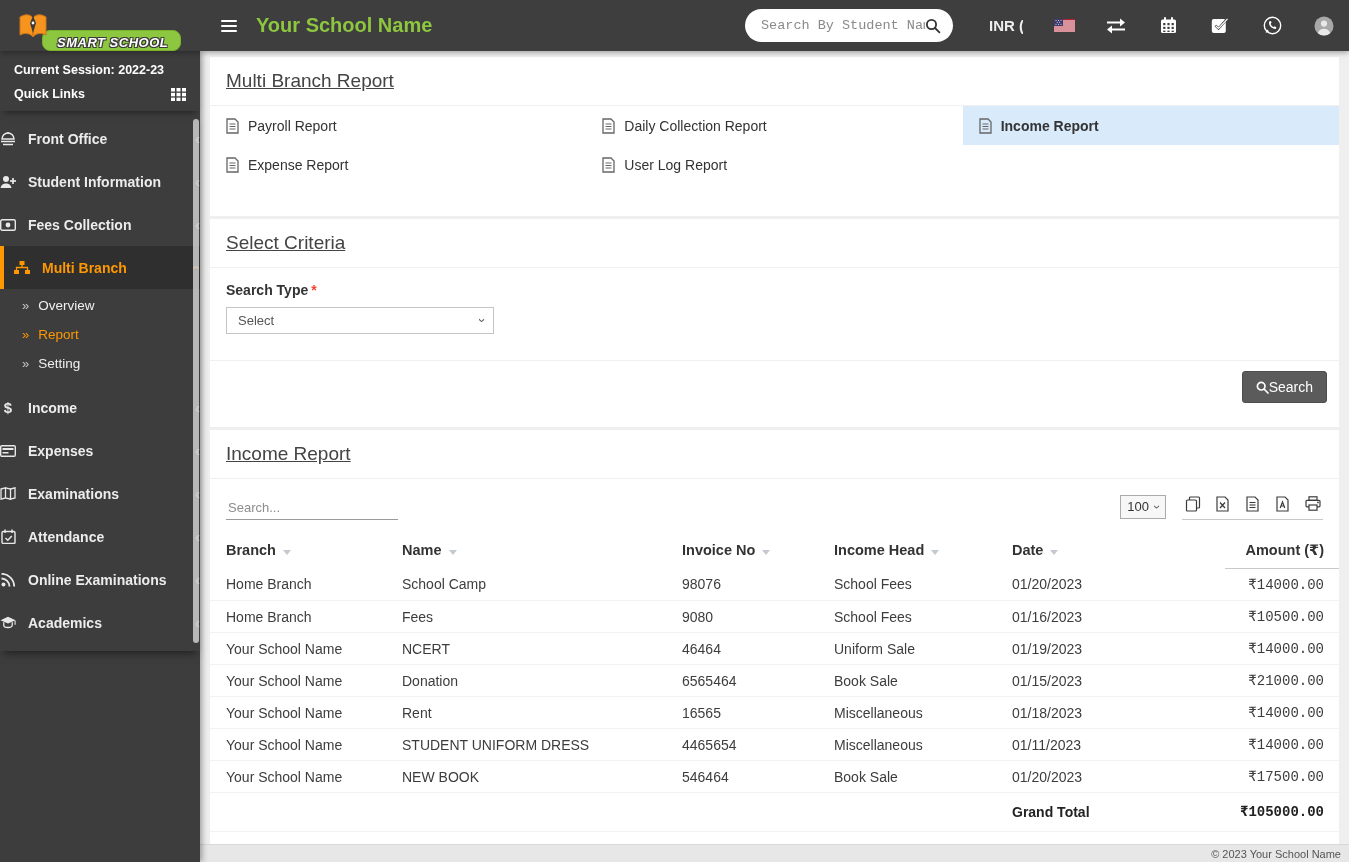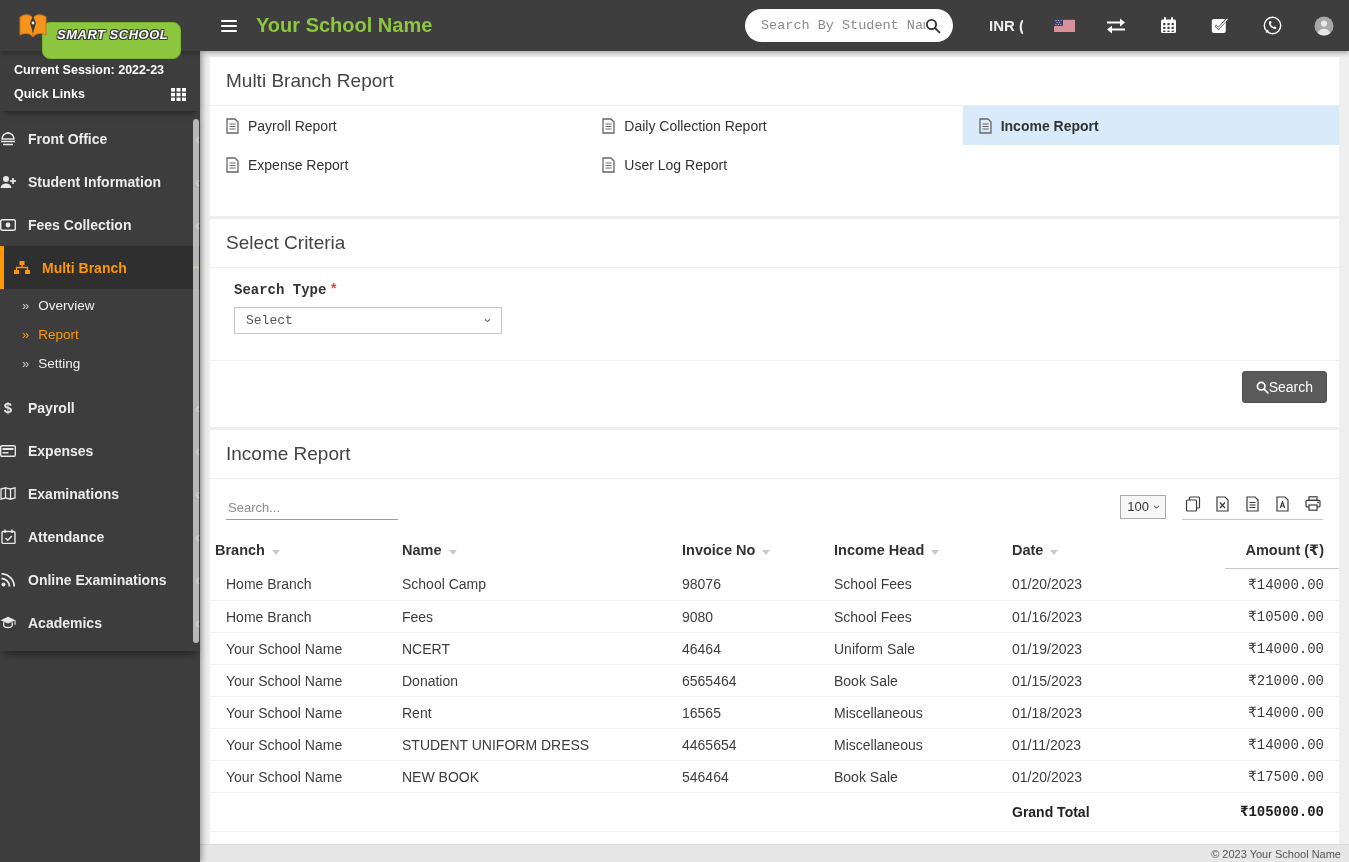--- a/index.html
+++ b/index.html
@@ -5,21 +5,21 @@
   * { margin:0; padding:0; box-sizing:border-box; }
   html,body { width:1349px; height:862px; overflow:hidden; background:#efefef;
     font-family:"Liberation Sans","DejaVu Sans",sans-serif; }
 
   
   .navbar { position:fixed; top:0; left:0; right:0; height:51px; background:#3e3e3e;
     display:flex; align-items:center; z-index:20; box-shadow:0 2px 5px rgba(0,0,0,.3); }
   .logo-box { width:200px; height:51px; display:flex; align-items:center; padding-left:16px; }
   .logo-book { width:34px; height:34px; margin-right:-8px; z-index:2; }
   .logo-pill { background:#8dc63f; border:1px solid #79b32c; border-radius:8px;
-    padding:4px 12px 16px 14px; color:#fff; font-weight:bold; font-style:italic;
+    padding:4px 12px 0 14px; color:#fff; font-weight:bold; font-style:italic;
     font-size:13px; letter-spacing:.5px; white-space:nowrap;
     text-shadow:1px 1px 0 #3a3a3a,-1px 1px 0 #3a3a3a,1px -1px 0 #3a3a3a,-1px -1px 0 #3a3a3a;margin-top:29px; }
   .hamburger { margin-left:10px; width:38px; height:38px; display:flex; flex-direction:column;
     justify-content:center; align-items:center; gap:3px; cursor:pointer; }
   .hamburger span { width:16px; height:2px; background:#fff; border-radius:1px; }
   .navbar-title { color:#8dc63f; font-size:20px; font-weight:bold; margin-left:8px; white-space:nowrap; }
   .nav-search { margin-left:auto; width:208px; height:33px; background:#fff; border-radius:17px;
     display:flex; align-items:center; padding:0 12px 0 16px; }
   .nav-search input { border:none; outline:none; flex:1; font-size:13.5px; color:#333; min-width:0;
     font-family:Liberation Mono, monospace; }
@@ -53,31 +53,31 @@
   .submenu-item .arrows { color:#c7c7c7; font-size:13px; }
   .submenu-item.active { color:#ff9800; }
   .submenu-item.active .arrows { color:#ff9800; }
   .sidebar-scrollthumb { position:absolute; right:1px; top:8px; width:6px; height:524px;
     background:#cccccc; border-radius:3px; opacity:.85; }
 
   
   .main { position:fixed; top:51px; left:200px; right:0; bottom:0; background:#efefef; overflow:hidden; }
   .content { padding:6px 10px 0 10px; }
   .panel { background:#fff; margin-bottom:3px; }
-  .panel-header { padding:13px 16px; font-size:19px; color:#444; border-bottom:1px solid #f0f0f0; }
+  .panel-header { padding:13px 16px; font-size:19px; color:#444; border-bottom:1px solid #f0f0f0;text-decoration:underline; }
 
   
   .links-grid { display:grid; grid-template-columns:1fr 1fr 1fr; padding-bottom:32px; }
   .report-link { display:flex; align-items:center; gap:9px; padding:0 16px; height:39px;
     font-size:14px; color:#333; cursor:pointer; }
   .report-link .doc-icon { color:#666; display:flex; }
   .report-link.active { background:#d9eafb; font-weight:bold; }
 
   
-  .criteria-form { padding:14px 24px 26px; border-bottom:1px solid #f0f0f0;font-family:Liberation Mono, monospace; }
+  .criteria-form { padding:14px 16px 26px; border-bottom:1px solid #f0f0f0; }
   .field-label { font-size:14px; font-weight:600; color:#333; margin-bottom:9px; }
   .required { color:#f44336; margin-left:3px; font-weight:bold; }
   .select-box { width:268px; height:27px; border:1px solid #c4c4c4; display:flex; align-items:center;
     justify-content:space-between; padding:0 9px 0 11px; font-size:13px; color:#555; cursor:pointer;
     background:#fff; }
   .select-caret { color:#555; font-size:13px; transform:rotate(90deg); display:inline-block; }
   .criteria-footer { height:66px; display:flex; align-items:flex-start; justify-content:flex-end;
     padding:10px 12px; }
   .search-btn { background:#5b5b5b; color:#fff; border:1px solid #4e4e4e; border-radius:3px;
     font-size:14px; padding:7px 13px; display:flex; align-items:center; cursor:pointer;
@@ -93,21 +93,21 @@
   .page-size { height:24px; min-width:44px; border:1px solid #ababab; background:#f7f7f7;
     display:flex; align-items:center; gap:6px; padding:0 6px; font-size:13px; color:#333; cursor:pointer; }
   .page-size .select-caret { font-size:12px; }
   .export-icons { display:flex; align-items:center; gap:13px; border-bottom:1px solid #c9c9c9;
     padding:2px 2px 7px; }
   .export-icons .nav-icon { width:17px; height:17px; color:#3c3c3c; }
 
   table.report { width:100%; border-collapse:collapse; margin-top:14px; }
   table.report th { text-align:left; font-size:14.5px; color:#333; padding:6px 0 10px;
     white-space:nowrap; cursor:pointer; }
-  table.report th:first-child { padding-left:5px; }
+  table.report th:first-child { padding-left:16px; }
   table.report th.amount-col { text-align:right; padding-right:15px; border-bottom:1px solid #c9c9c9; cursor:default; }
   .sort-caret { display:inline-block; width:0; height:0; border-left:4px solid transparent;
     border-right:4px solid transparent; border-top:5px solid #c3c9d0; margin-left:7px; }
   table.report td { font-size:14px; color:#3d3d3d; padding:7px 0; border-bottom:1px solid #f2f2f2; }
   table.report td:first-child { padding-left:16px; }
   table.report td.amount { text-align:right; padding-right:15px;font-family:Liberation Mono, monospace; }
   table.report tr.total-row td { font-weight:bold; color:#222; padding:10px 0 11px; }
   table.report tr.total-row td.amount { padding-right:15px; }
 
   .records-row { display:flex; align-items:center; justify-content:space-between; padding:13px 16px 16px; }
@@ -302,21 +302,21 @@
         <span class="arrows">»</span>
         <span>Report</span>
       </div>
       <div class="submenu-item">
         <span class="arrows">»</span>
         <span>Setting</span>
       </div>
     </div>
     <div class="menu-item">
       <span class="mi-icon" style="font-weight:bold;font-size:15px;">$</span>
-      <span class="mi-label">Payroll</span>
+      <span class="mi-label">Income</span>
       <span class="chev">‹</span>
     </div>
     <div class="menu-item">
       <span class="mi-icon">
         <svg width="16" height="12" viewBox="0 0 16 12">
             <rect x="0.7" y="0.7" width="14.6" height="10.6" rx="1.2" fill="none" stroke="currentColor" stroke-width="1.4"></rect>
             <rect x="2.5" y="3" width="11" height="2" fill="currentColor"></rect>
             <rect x="2.5" y="7" width="6" height="1.5" fill="currentColor"></rect>
           </svg>
       </span>

